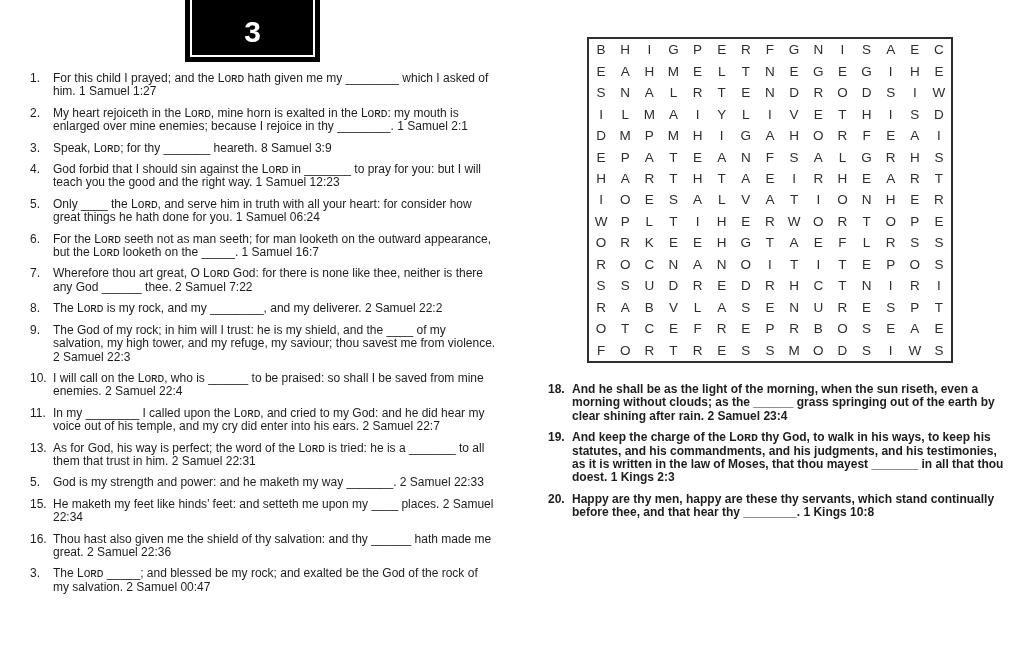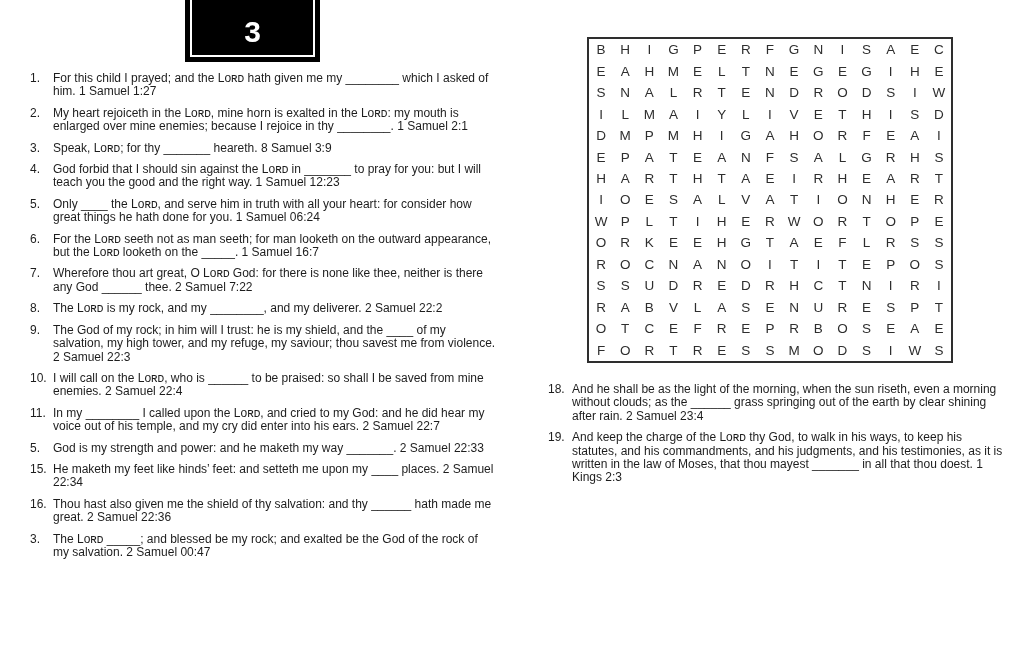--- a/index.html
+++ b/index.html
@@ -45,21 +45,21 @@
   }
   .grid .cell {
     display:flex; align-items:center; justify-content:center;
     font-size:13.5px;
     color:#2e2e2e;
   }
 
   
   .clues { position:absolute; }
   .clues-left  { left:30px;  top:72px;  width:466px; }
-  .clues-right { left:548px; top:383px; width:462px; }
+  .clues-right { left:548px; top:383px; width:462px;font-weight:bold; }
   .clue {
     display:flex;
     font-size:12px;
     line-height:13.4px;
     margin-bottom:8px;
   }
   .clue .num { flex:0 0 23px; }
   .clues-right .clue .num { flex:0 0 24px; }
   .clue .txt { flex:1; }
 </style>
@@ -339,20 +339,24 @@
     </div>
     <div class="clue">
       <span class="num">10.</span>
       <span class="txt">I will call on the Lᴏʀᴅ, who is ______ to be praised: so shall I be saved from mine enemies. 2 Samuel 22:4</span>
     </div>
     <div class="clue">
       <span class="num">11.</span>
       <span class="txt">In my ________ I called upon the Lᴏʀᴅ, and cried to my God: and he did hear my voice out of his temple, and my cry did enter into his ears. 2 Samuel 22:7</span>
     </div>
     <div class="clue">
+      <span class="num">13.</span>
+      <span class="txt">As for God, his way is perfect; the word of the Lᴏʀᴅ is tried: he is a _______ to all them that trust in him. 2 Samuel 22:31</span>
+    </div>
+    <div class="clue">
       <span class="num">5.</span>
       <span class="txt">God is my strength and power: and he maketh my way _______. 2 Samuel 22:33</span>
     </div>
     <div class="clue">
       <span class="num">15.</span>
       <span class="txt">He maketh my feet like hinds’ feet: and setteth me upon my ____ places. 2 Samuel 22:34</span>
     </div>
     <div class="clue">
       <span class="num">16.</span>
       <span class="txt">Thou hast also given me the shield of thy salvation: and thy ______ hath made me great. 2 Samuel 22:36</span>
@@ -364,13 +368,17 @@
   </div>
 <div class="clues clues-right" id="clues-right">
     <div class="clue">
       <span class="num">18.</span>
       <span class="txt">And he shall be as the light of the morning, when the sun riseth, even a morning without clouds; as the ______ grass springing out of the earth by clear shining after rain. 2 Samuel 23:4</span>
     </div>
     <div class="clue">
       <span class="num">19.</span>
       <span class="txt">And keep the charge of the Lᴏʀᴅ thy God, to walk in his ways, to keep his statutes, and his commandments, and his judgments, and his testimonies, as it is written in the law of Moses, that thou mayest _______ in all that thou doest. 1 Kings 2:3</span>
     </div>
+    <div class="clue">
+      <span class="num">20.</span>
+      <span class="txt">Happy are thy men, happy are these thy servants, which stand continually before thee, and that hear thy ________. 1 Kings 10:8</span>
+    </div>
   </div>
 
 </body></html>

